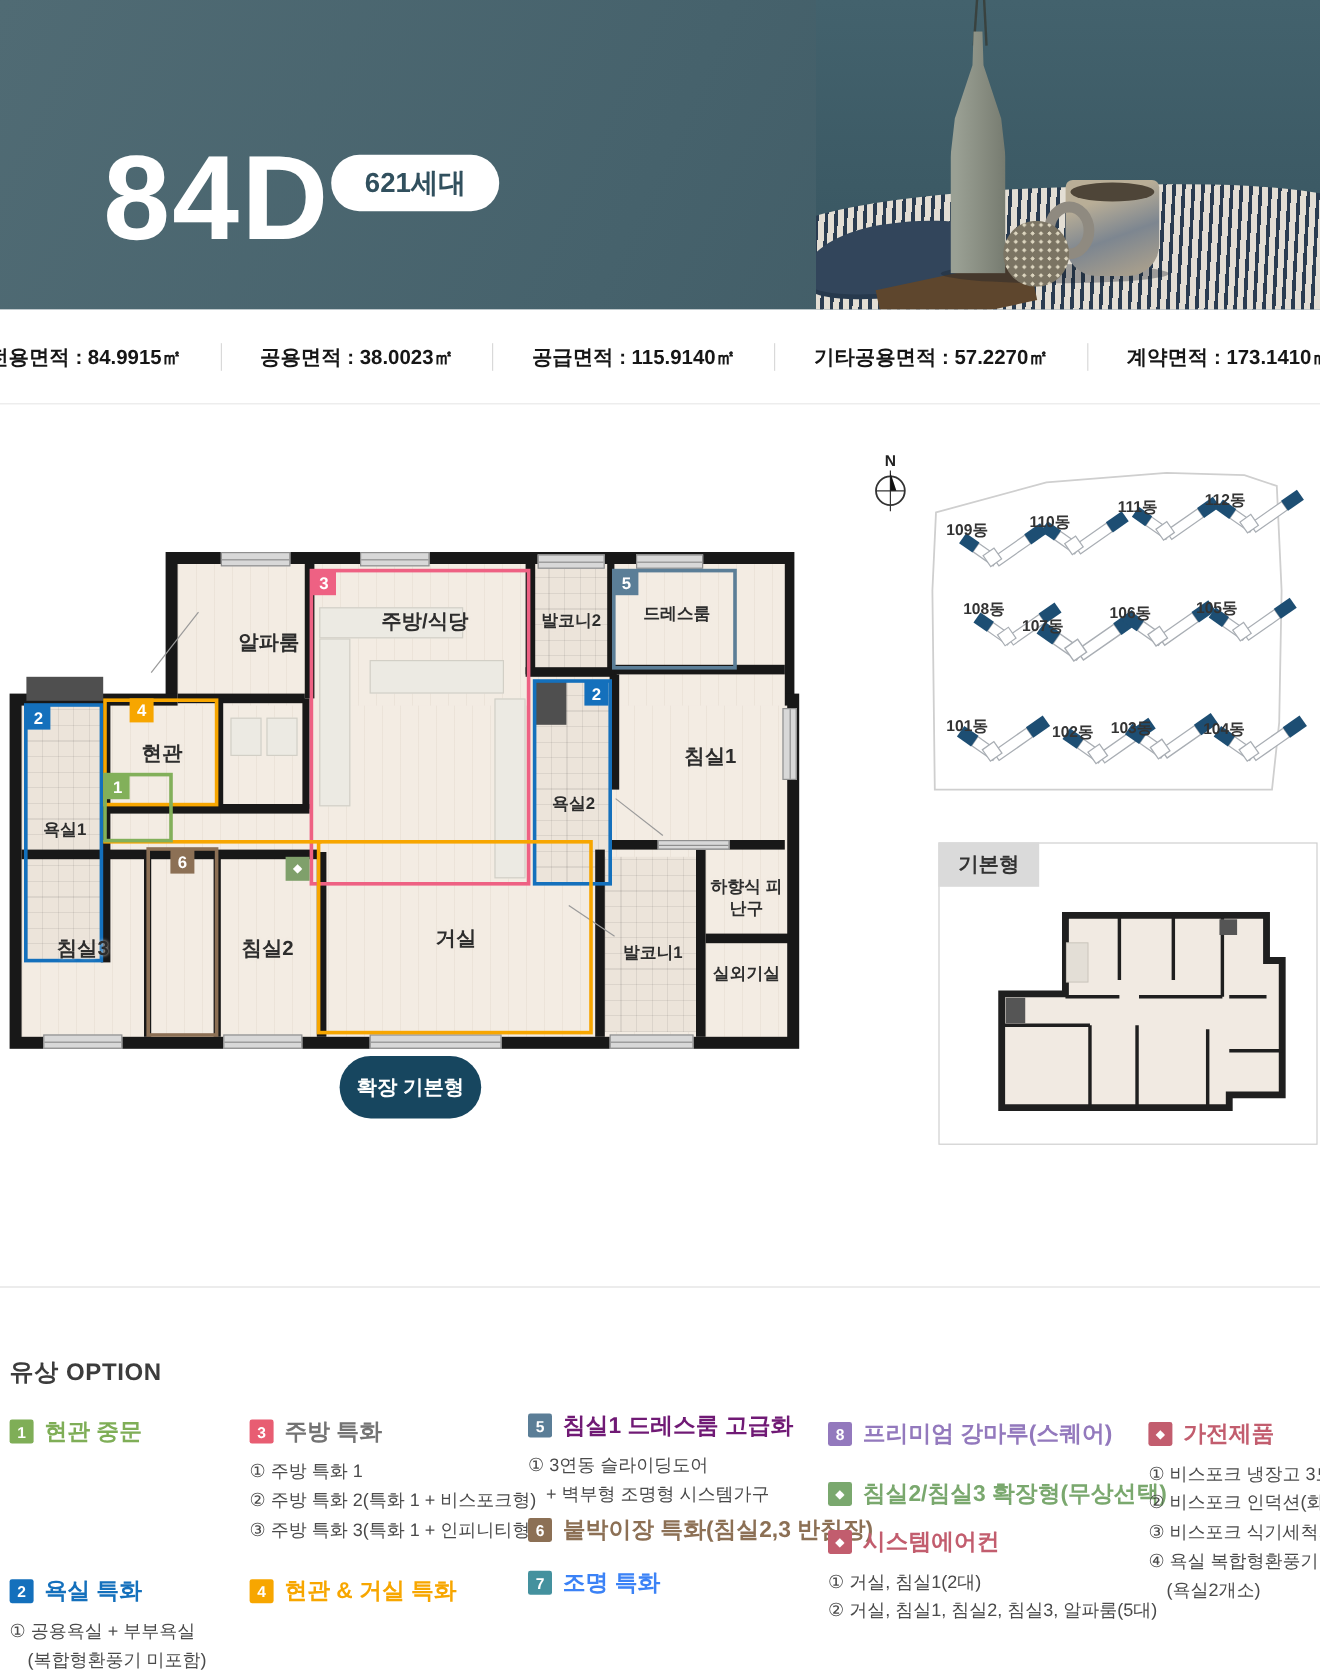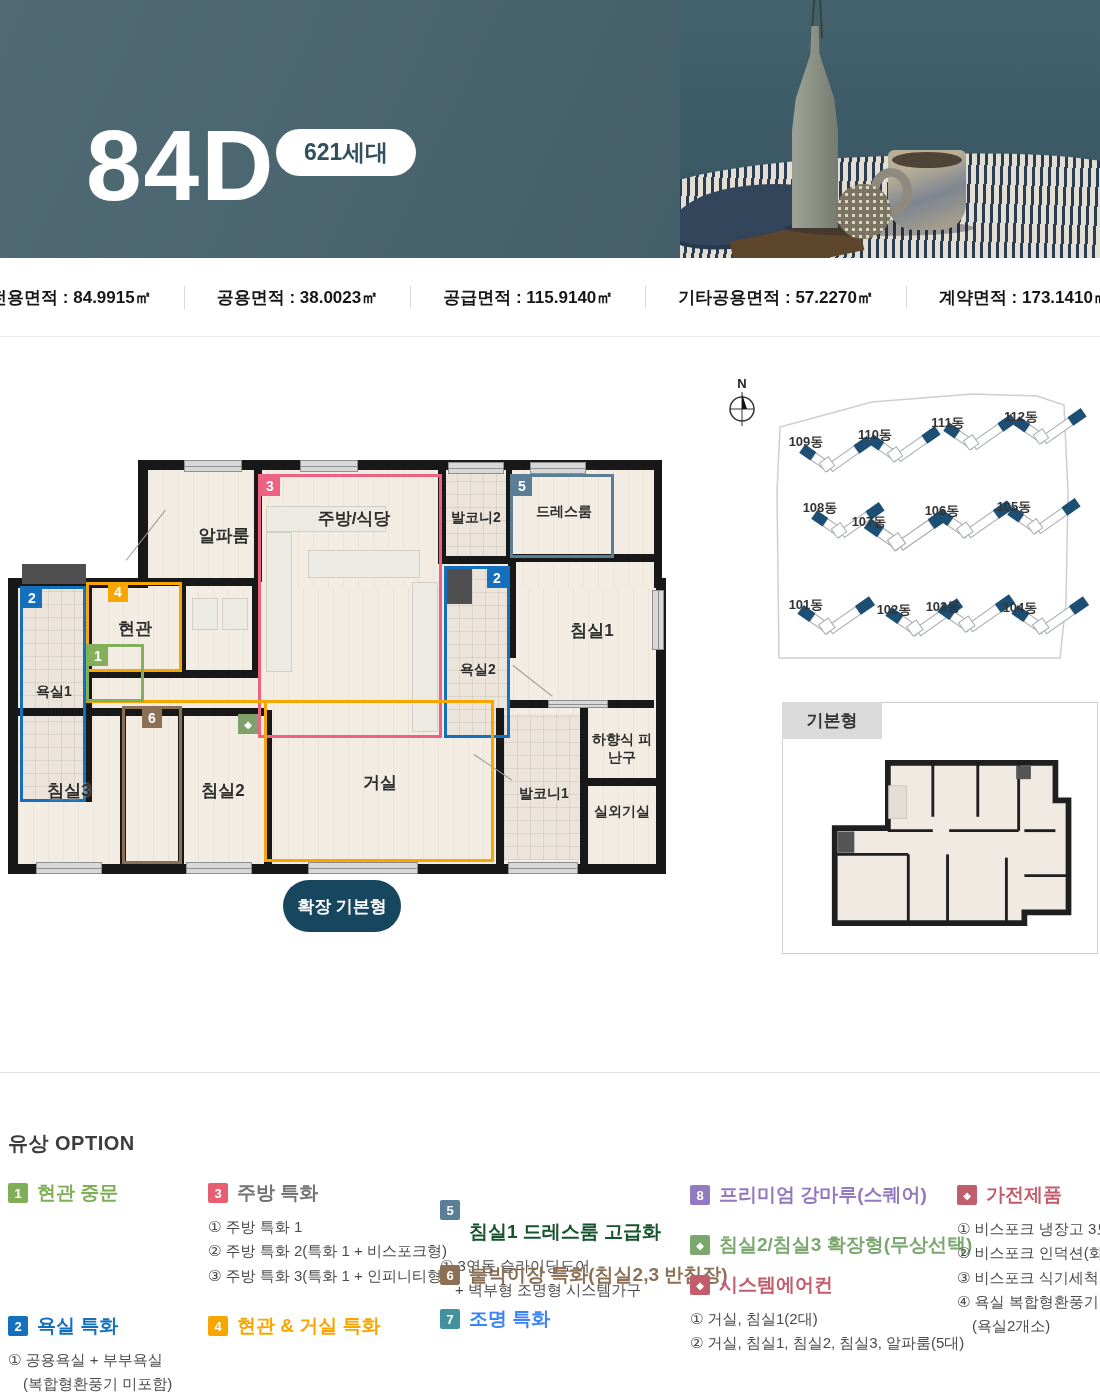--- a/index.html
+++ b/index.html
@@ -68,21 +68,21 @@
   .rlabel.wrap{white-space:normal;width:72px;text-align:center;line-height:1.25;}
   .dline{position:absolute;height:1px;background:#9a9a9a;transform-origin:left center;}
   .expand-btn{position:absolute;left:283px;top:880px;width:118px;height:52px;background:#17465f;
               border-radius:27px;display:flex;align-items:center;justify-content:center;
               color:#fff;font-size:17px;font-weight:bold;cursor:pointer;}
   
   .site{position:absolute;left:722px;top:372px;}
   
   .basic{position:absolute;left:782px;top:702px;width:316px;height:252px;background:#fff;
          border:1px solid #cfcfcf;box-sizing:border-box;}
-  .basic-tab{position:absolute;left:-1px;top:-1px;width:100px;height:37px;background:#dadada;
+  .basic-tab{position:absolute;left:-1px;top:-1px;width:84px;height:37px;background:#dadada;
              display:flex;align-items:center;justify-content:center;font-size:17px;font-weight:bold;color:#333;}
   
   .divider{position:absolute;left:0;top:1072px;width:1100px;height:1px;background:#e0e0e0;}
   .opt-title{position:absolute;left:8px;top:1130px;font-size:20px;font-weight:bold;color:#3c3c3c;
              letter-spacing:.5px;}
   .opt-group{position:absolute;width:230px;}
   .opt-head{display:flex;align-items:center;gap:9px;}
   .opt-badge{width:20px;height:20px;flex:0 0 20px;color:#fff;font-size:13px;font-weight:bold;
              display:flex;align-items:center;justify-content:center;border-radius:2px;}
   .opt-name{font-size:19px;font-weight:bold;white-space:nowrap;text-align:right;}
@@ -317,21 +317,21 @@
   <div class="opt-group" style="left:208px;top:1313px;">
     <div class="opt-head">
       <span class="opt-badge" style="background: rgb(247, 166, 0);">4</span>
       <span class="opt-name" style="color: rgb(247, 166, 0);">현관 &amp; 거실 특화</span>
     </div>
   </div>
 
   <div class="opt-group" style="left:440px;top:1175px;">
     <div class="opt-head">
       <span class="opt-badge" style="background: rgb(91, 126, 151);">5</span>
-      <span class="opt-name" style="color: #14532d; margin-top: 44px;">침실1 드레스룸 고급화</span>
+      <span class="opt-name" style="color: #701a75;">침실1 드레스룸 고급화</span>
     </div>
     <div class="opt-items">
       <div class="opt-item">① 3연동 슬라이딩도어</div>
       <div class="opt-item">　+ 벽부형 조명형 시스템가구</div>
     </div>
   </div>
   <div class="opt-group" style="left:440px;top:1262px;">
     <div class="opt-head">
       <span class="opt-badge" style="background: rgb(140, 112, 85);">6</span>
       <span class="opt-name" style="color: rgb(140, 112, 85);">붙박이장 특화(침실2,3 반침장)</span>

